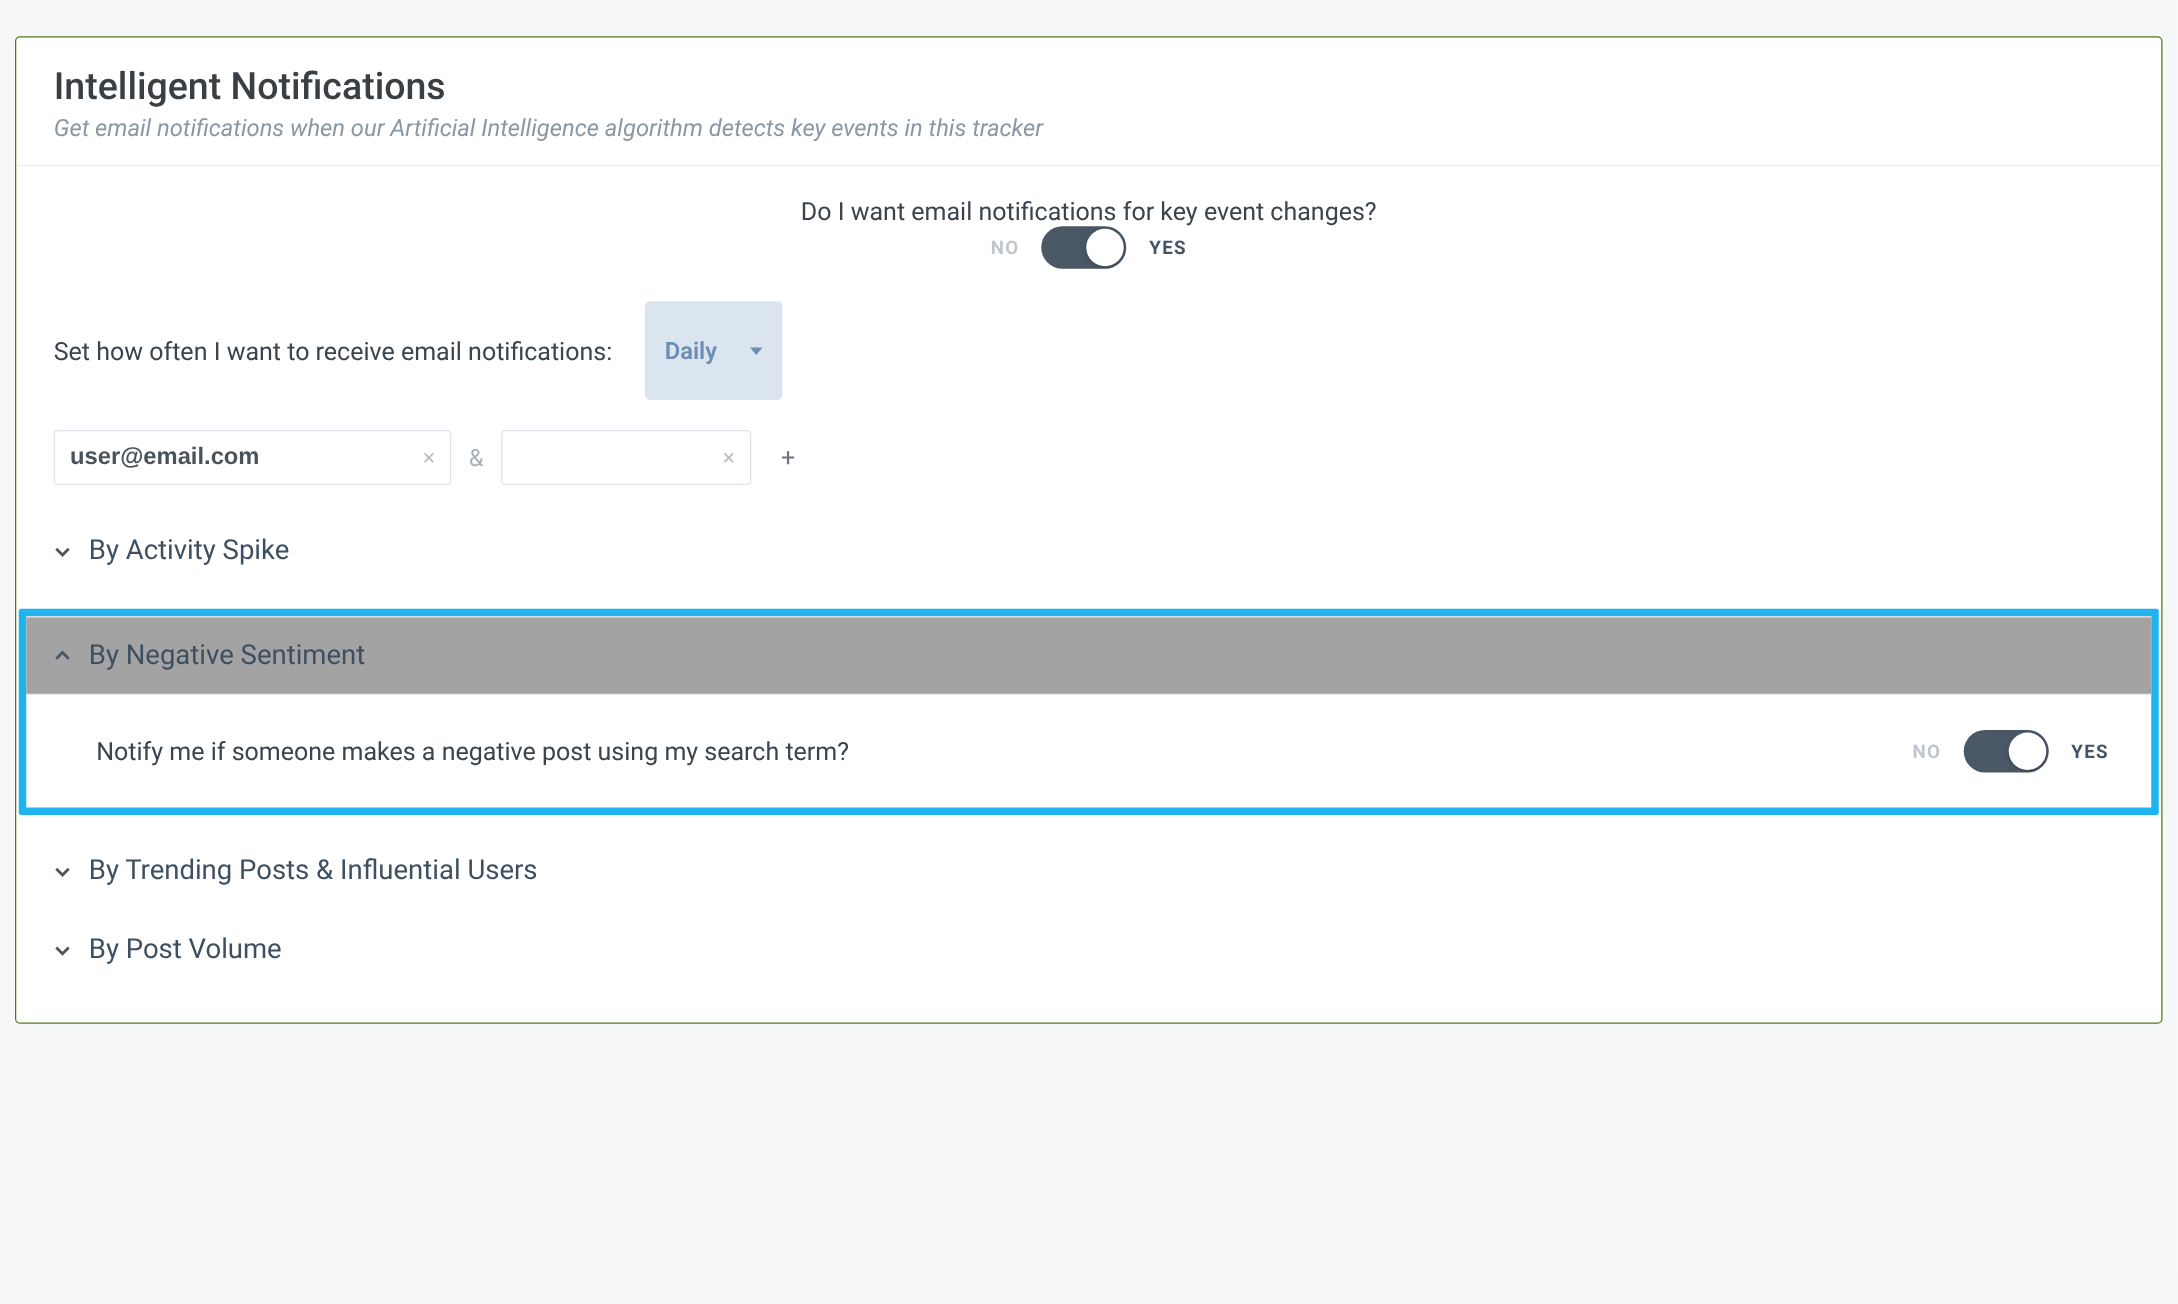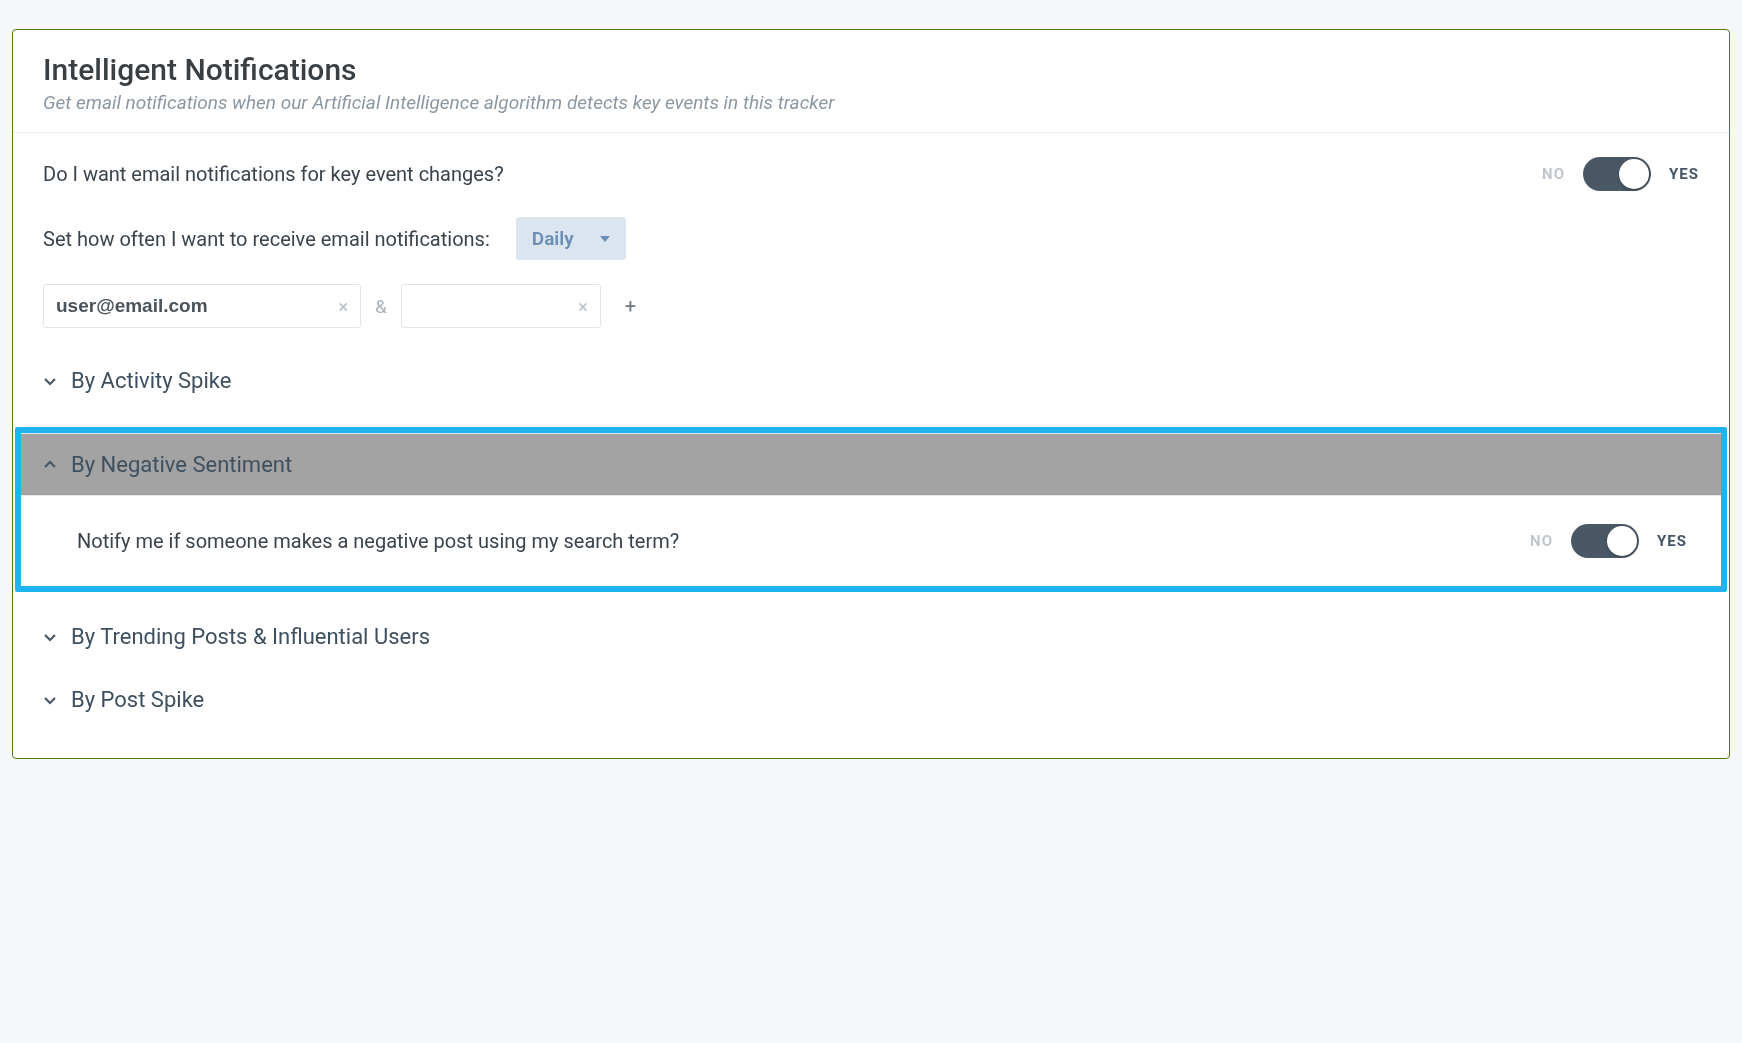--- a/index.html
+++ b/index.html
@@ -29,20 +29,21 @@
       font-size: 19px;
       font-style: italic;
       color: #8b97a3;
     }
     .panel-body { padding: 24px 30px 12px 30px; }
     .row {
       display: flex;
       align-items: center;
       justify-content: space-between;
       margin-bottom: 26px;
+      flex-direction: column;
     }
     .row-inline { display: flex; align-items: center; gap: 26px; margin-bottom: 24px; }
     .row-stack { margin-bottom: 18px; }
     .label-text { font-size: 20px; color: #3b444d; }
     
     .toggle-group { display: flex; align-items: center; gap: 18px; }
     .toggle-no {
       font-size: 15px;
       font-weight: 700;
       letter-spacing: 1px;
@@ -70,21 +71,21 @@
       background: #fff;
       top: 2px; right: 2px;
       box-shadow: 0 1px 3px rgba(0,0,0,0.25);
     }
     
     .dropdown {
       background: #dbe5ef;
       color: #6a8eb5;
       font-weight: 600;
       font-size: 19px;
-      padding: 10px 16px;
+      padding: 28px 16px;
       border-radius: 4px;
       display: inline-flex;
       align-items: center;
       gap: 26px;
       cursor: pointer;
     }
     .dropdown .caret {
       width: 0; height: 0;
       border-left: 5px solid transparent;
       border-right: 5px solid transparent;
@@ -252,18 +253,18 @@
       </div>
     </div>
 
     <div class="accordion-item">
       <div class="accordion-header">
         <span class="chevron">
           <svg viewBox="0 0 14 14" width="14" height="14">
               <polyline points="2,5 7,10 12,5"></polyline>
             </svg>
         </span>
-        <span class="accordion-title">By Post Spike</span>
+        <span class="accordion-title">By Post Volume</span>
       </div>
     </div>
 
   </div>
 </div>
 
 </body></html>

